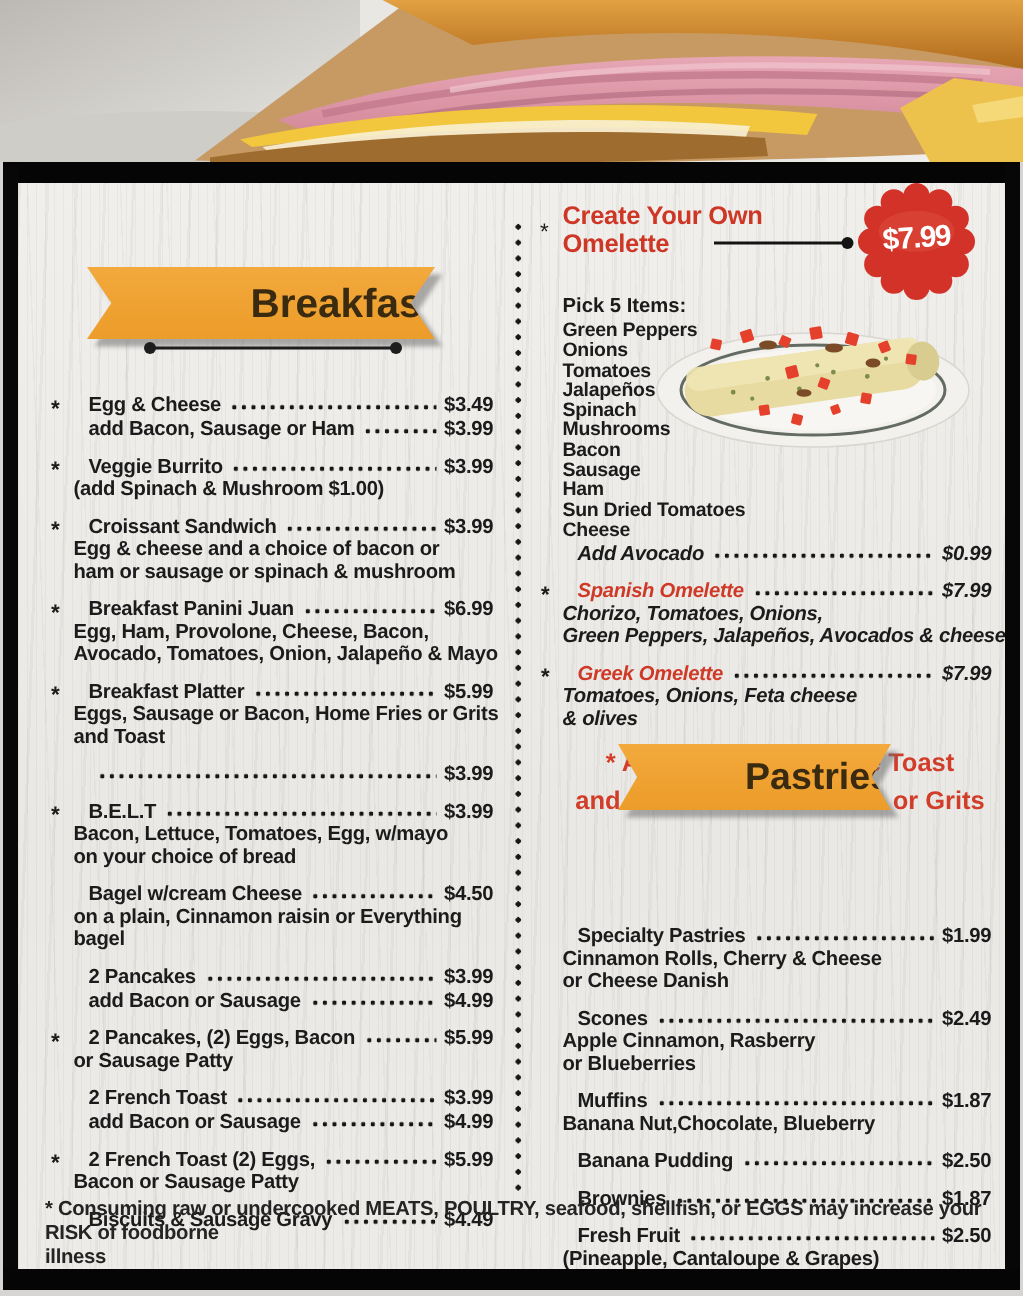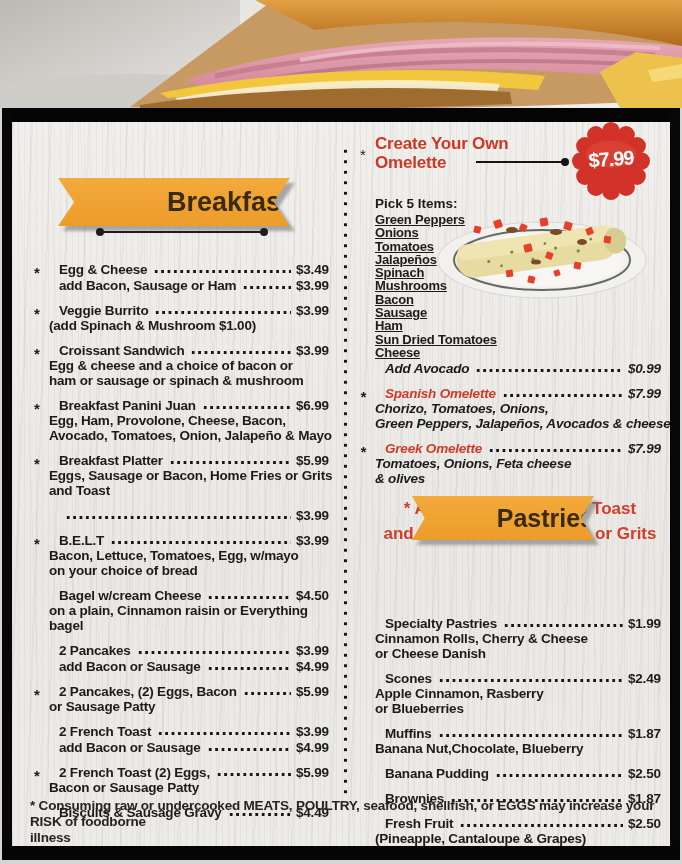--- a/index.html
+++ b/index.html
@@ -69,21 +69,21 @@
   .cyo{position:relative;padding-left:15px;margin-bottom:10px;height:52px;}
   .cyo .star{top:12px;}
   .cyo-title{color:#ce3726;font-weight:bold;font-size:17px;line-height:19px;letter-spacing:-.2px;}
   .cyo-line{position:absolute;left:116px;top:27px;width:90px;height:2px;background:#141414;}
   .cyo-line::after{content:"";position:absolute;right:-3px;top:-3px;width:8px;height:8px;border-radius:50%;background:#141414;}
   .price-badge{position:absolute;left:212px;top:-12px;width:78px;height:78px;}
   .badge-text{position:absolute;left:0;top:26px;width:78px;text-align:center;color:#fff;font-weight:bold;font-size:20px;transform:rotate(-4deg);letter-spacing:-1px;}
 
   .pick-label{padding-left:15px;font-weight:bold;font-size:13.5px;margin-bottom:2px;}
   .ing{padding-left:15px;font-weight:bold;font-size:13px;line-height:13.3px;letter-spacing:-.2px;}
-  .ing-list{margin-bottom:0;text-decoration:underline;}
+  .ing-list{margin-bottom:0;}
 
   .omelette-photo{position:absolute;left:68px;top:70px;width:228px;height:104px;}
 
   .red-note{color:#d23d2a;font-weight:bold;font-size:17px;line-height:25px;text-align:center;margin:2px 0 10px 10px;width:300px;}
 
   .pastries-block{position:relative;height:60px;}
   .pastries-items{margin-top:0;}
 
   .footer-note{position:absolute;left:18px;top:676px;width:630px;font-size:13.5px;font-weight:bold;letter-spacing:-.2px;line-height:16px;color:#242424;}
 </style>

